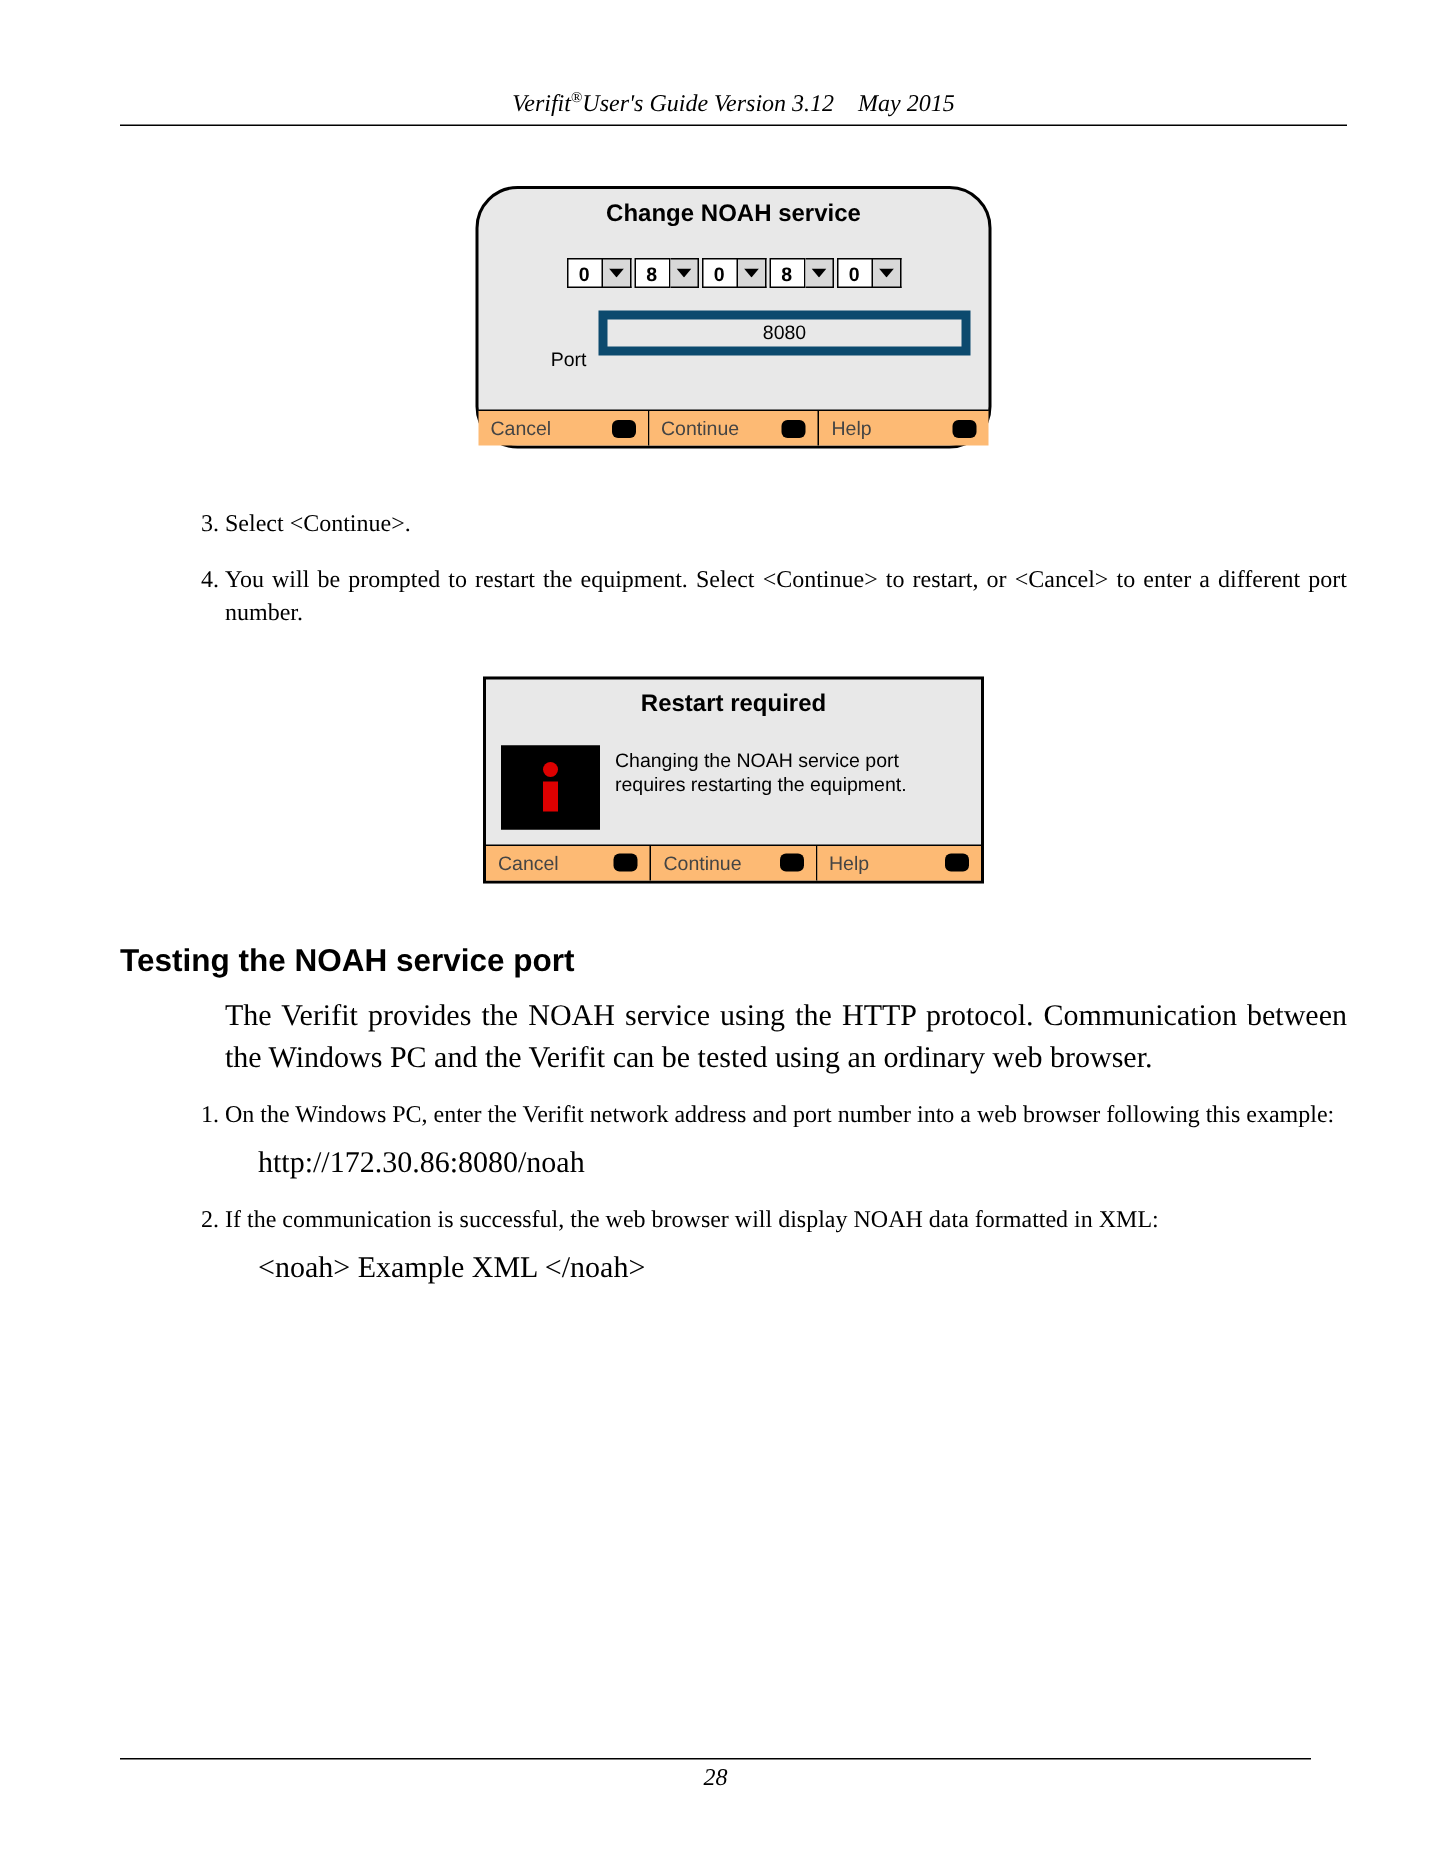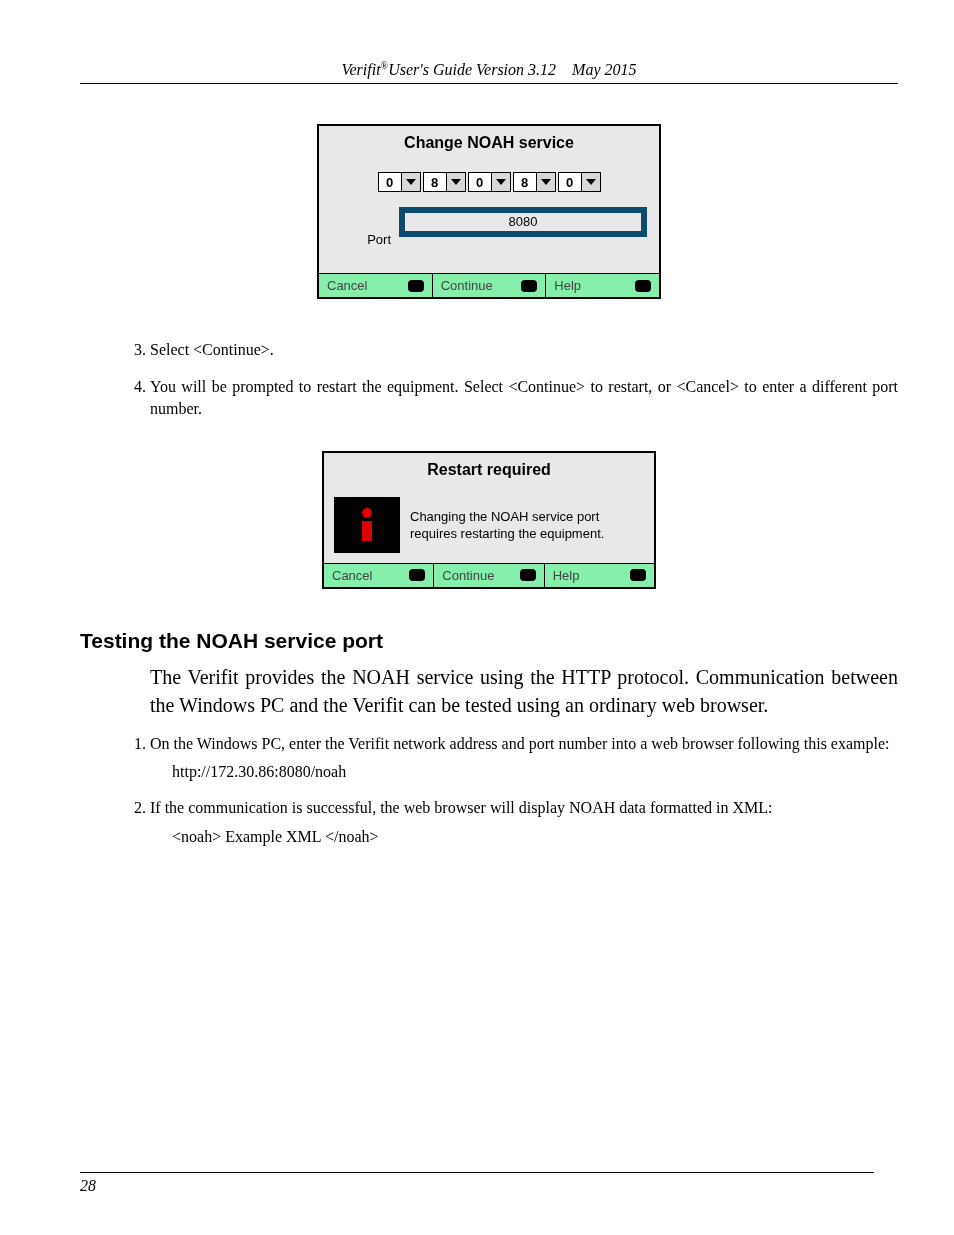--- a/index.html
+++ b/index.html
@@ -38,21 +38,21 @@
     text-align: left;
     font-family: Arial, Helvetica, sans-serif;
   }
   .dlg-title {
     font-weight: bold;
     text-align: center;
     font-size: 16px;
     padding: 8px 0 10px 0;
     border-bottom: 0;
   }
-  .dlg1 { width: 340px; }
+  .dlg1 { width: 340px; border-radius: 28px; }
   .dlg2 { width: 330px; }
   .dlg-body { padding: 6px 12px 26px 12px; }
   .spin-row {
     display: flex;
     justify-content: center;
     gap: 2px;
     margin: 4px 0 2px 0;
   }
   .spin {
     display: flex;
@@ -99,34 +99,34 @@
     border-top: 1px solid #000;
   }
   .dlg-btn {
     flex: 1;
     display: flex;
     align-items: center;
     justify-content: space-between;
     padding: 4px 8px;
     font-size: 13px;
     border-right: 1px solid #000;
-    background: #86efac;
+    background: #fdba74;
     color: #444;
   }
   .dlg-btn:last-child { border-right: none; }
   .btn-icon {
     width: 16px; height: 12px;
     background: #000;
     border-radius: 4px;
   }
   .dlg2-body {
     display: flex;
     padding: 8px 10px 10px 10px;
     gap: 10px;
-    align-items: center;
+    align-items: flex-start;
   }
   .info-icon-box {
     width: 64px; height: 54px;
     border: 1px solid #000;
     background: #000;
     display:flex; align-items:center; justify-content:center;
     flex-shrink:0;
   }
   .info-icon-box svg { display:block; }
   .dlg2-msg {
@@ -141,42 +141,42 @@
     font-size: 16px;
     line-height: 1.4;
   }
   ol.steps > li {
     margin-bottom: 14px;
     text-align: justify;
   }
   ol.steps.second { margin-bottom: 10px; }
   .inset {
     margin: 6px 0 0 22px;
-    font-size: 16px;
+    font-size: 20px;
   }
 
   h2.section {
     font-family: Arial, Helvetica, sans-serif;
     font-weight: bold;
     font-size: 21px;
     margin: 30px 0 10px 0;
   }
   p.body {
     margin: 0 0 14px 70px;
     font-size: 20px;
     line-height: 1.4;
     text-align: justify;
   }
 
   .footer {
     position: absolute;
     left: 80px; right: 80px;
     bottom: 40px;
     border-top: 1px solid #000;
-    text-align: left;
+    text-align: center;
     font-style: italic;
     font-size: 16px;
     padding-top: 4px;
   }
 </style>
 </head>
 <body>
 
 <div class="page">
 

